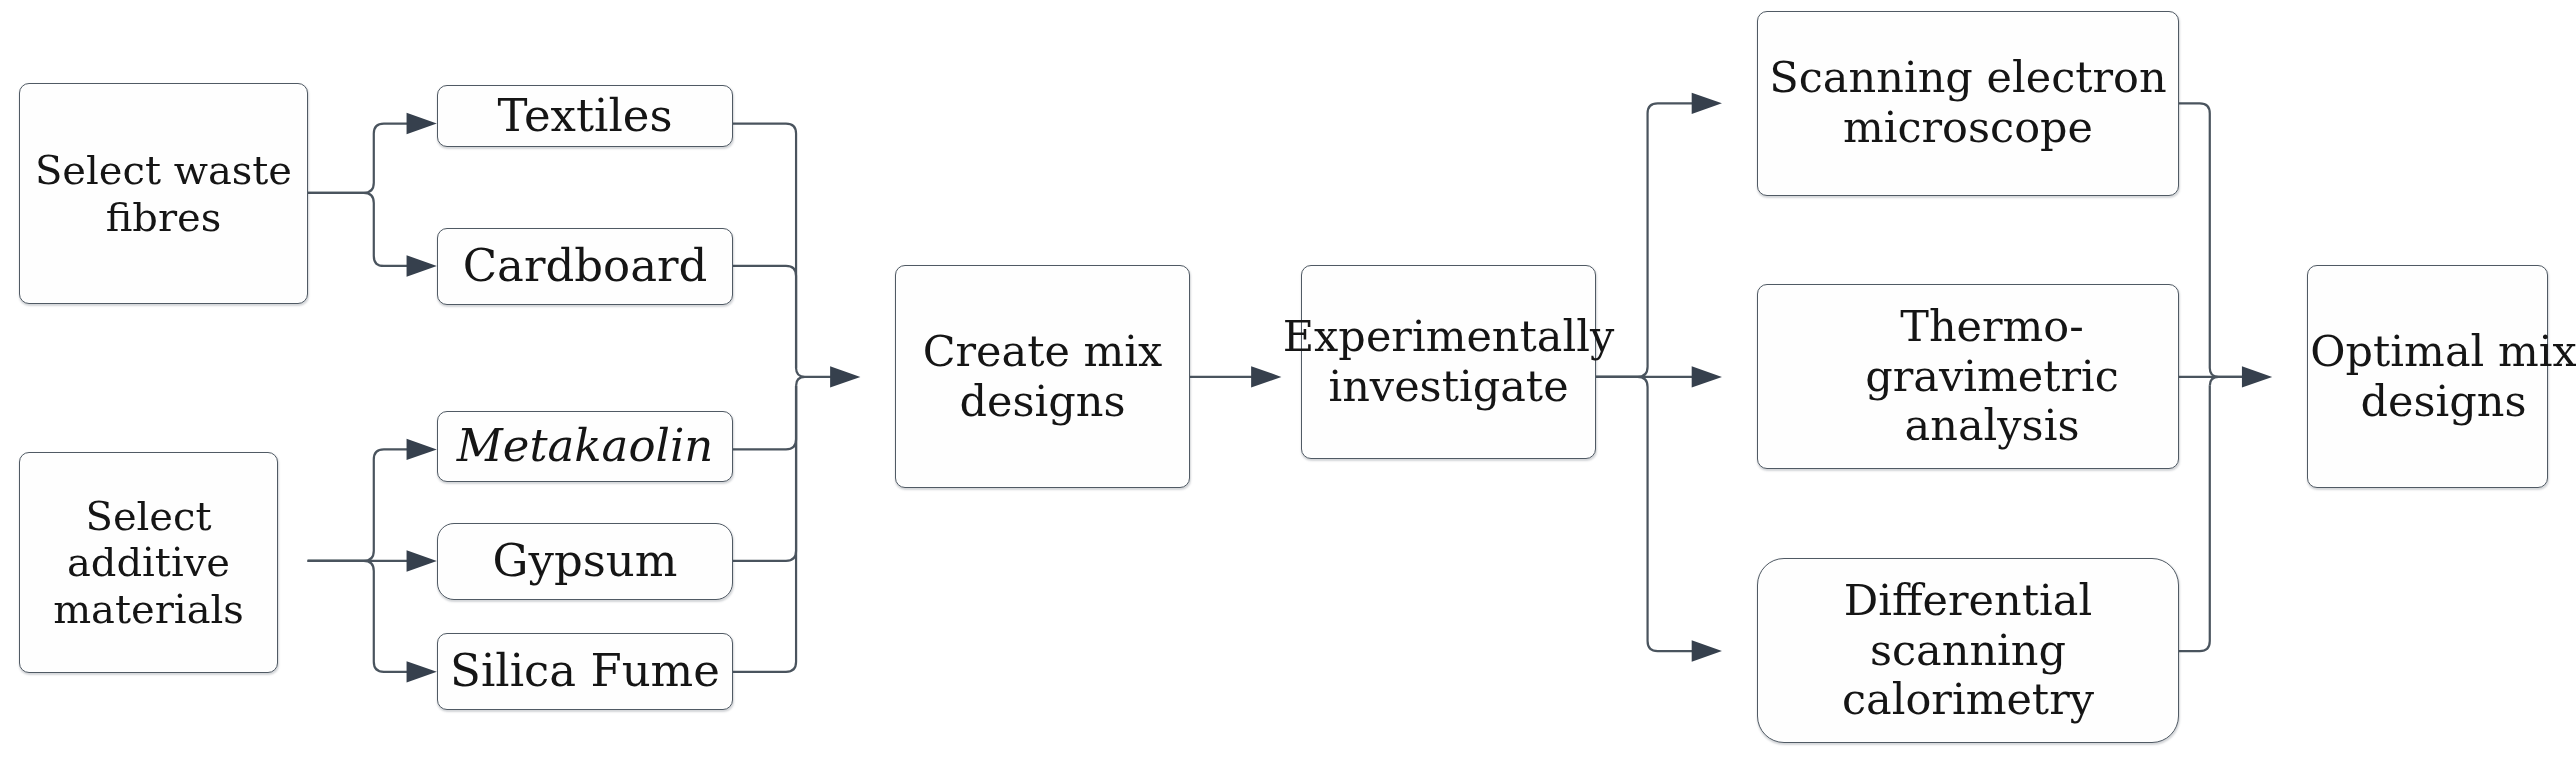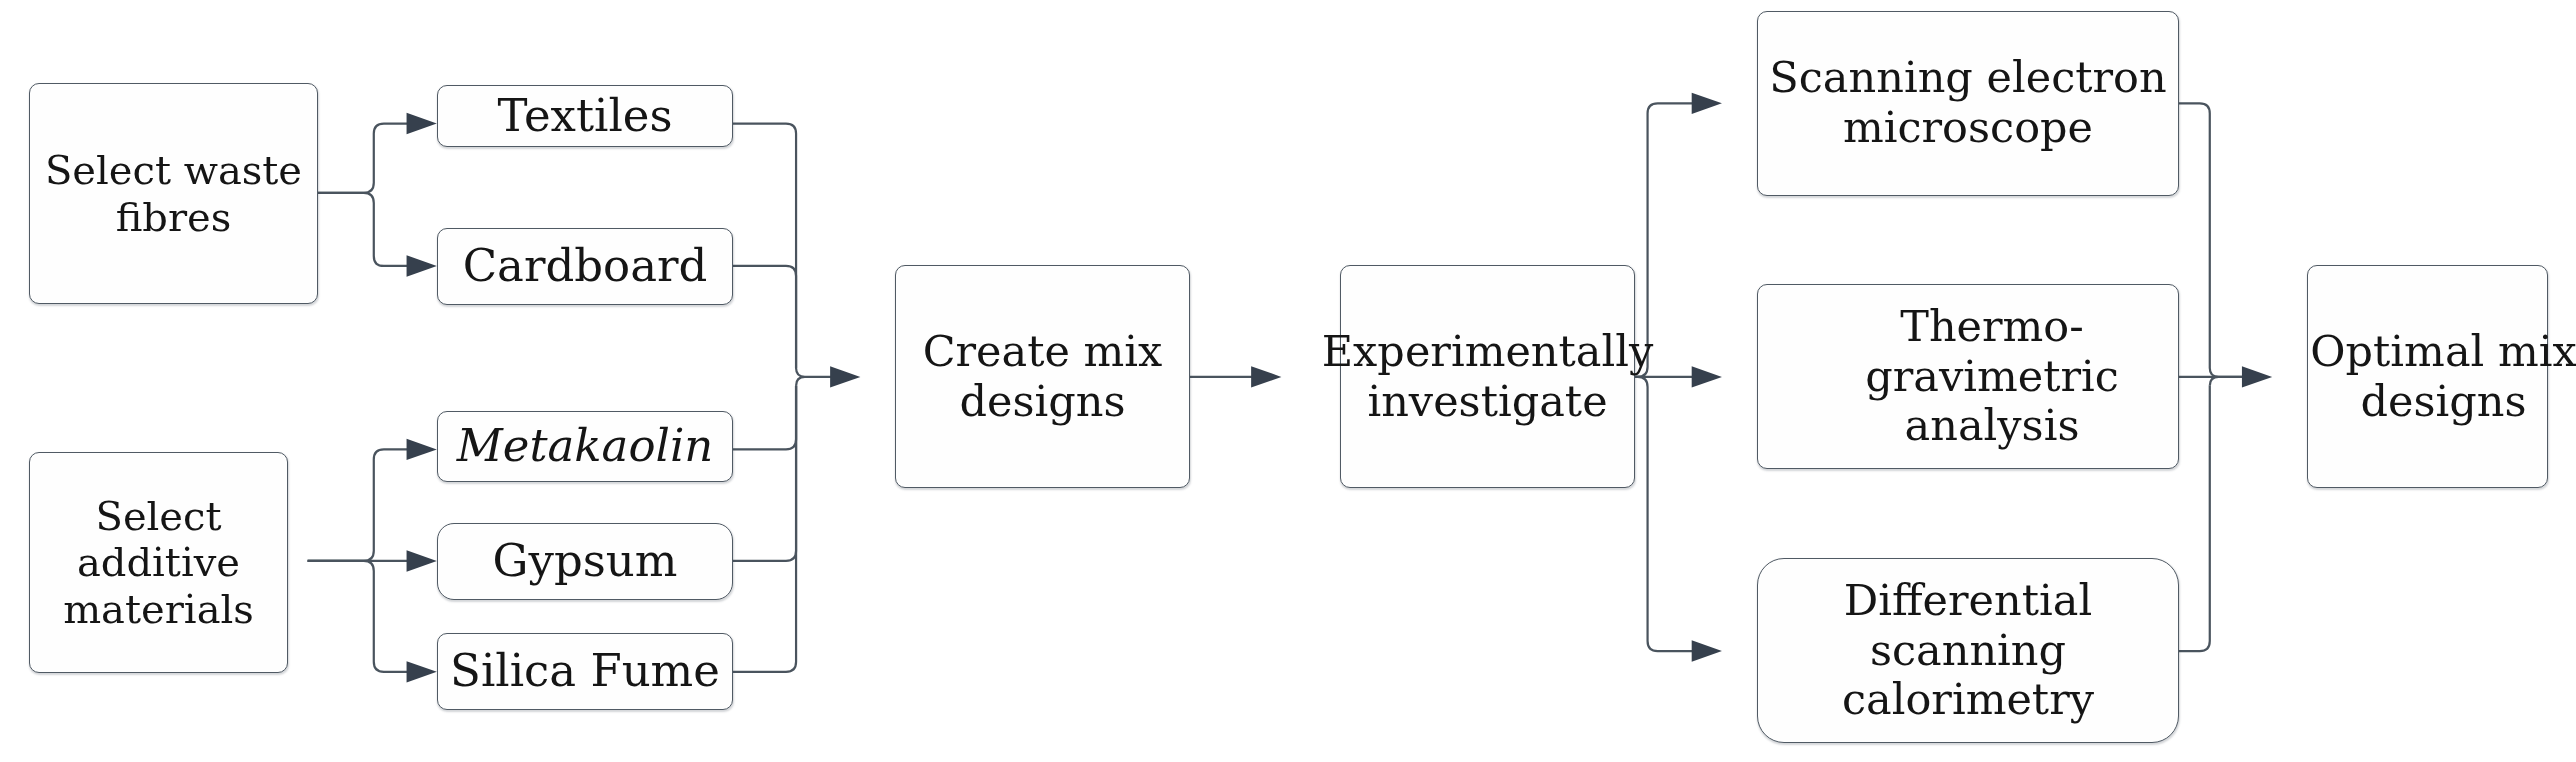--- a/index.html
+++ b/index.html
@@ -18,21 +18,21 @@
   .node{
     position:absolute;box-sizing:border-box;
     background:var(--box_fill,#fff);
     border:1.9px solid var(--border,#505a64);
     border-radius:10px;
     display:flex;flex-direction:column;align-items:center;justify-content:center;
     text-align:center;color:var(--text,#151515);
     line-height:1.16;white-space:nowrap;
     box-shadow:0.6px 1.3px 1.9px rgba(60,70,80,0.22);
   }
-  .size-a{font-size:40px;margin-left:10px;}
+  .size-a{font-size:40px;}
   .size-b{font-size:45px;}
   .size-c{font-size:43px;margin-left:35px;}
 </style>
 </head>
 <body>
 
 <div id="stage">
 
   <svg id="connectors" viewBox="0 0 4087 1209" xmlns="http://www.w3.org/2000/svg">
 
@@ -103,21 +103,21 @@
 
   <div class="node size-b" style="left:437px;top:633px;width:296px;height:77px;">
     <div>Silica Fume</div>
   </div>
 
   <div class="node size-c" style="left:860px;top:265px;width:295px;height:223px;">
     <div>Create mix</div>
     <div>designs</div>
   </div>
 
-  <div class="node size-c" style="left:1305px;top:265px;width:295px;height:223px;">
+  <div class="node size-c" style="left:1266px;top:265px;width:295px;height:194px;">
     <div>Experimentally</div>
     <div>investigate</div>
   </div>
 
   <div class="node size-c" style="left:1722px;top:10.7px;width:422px;height:185px;">
     <div>Scanning electron</div>
     <div>microscope</div>
   </div>
 
   <div class="node size-c" style="left:1722px;top:284px;width:422px;height:185px;padding-left:48px;">

